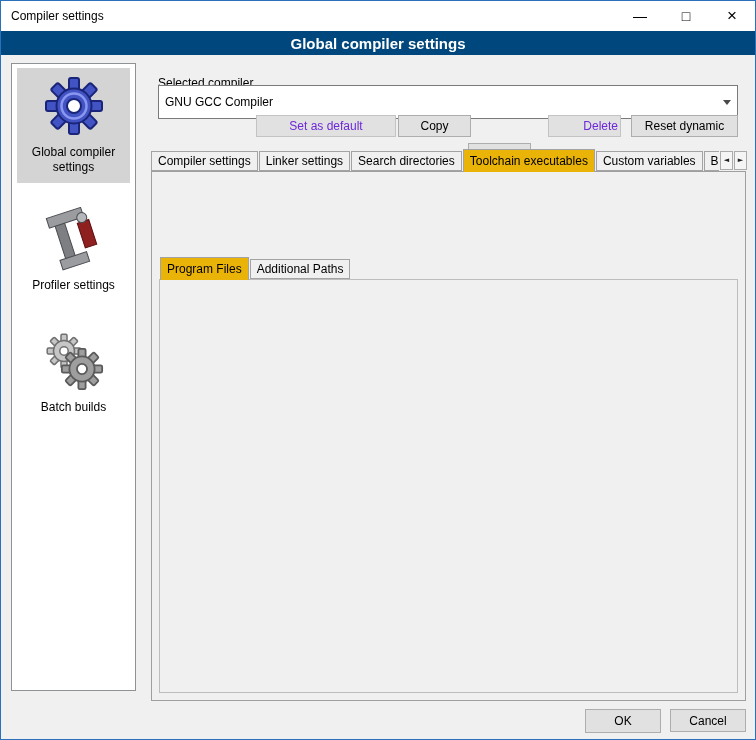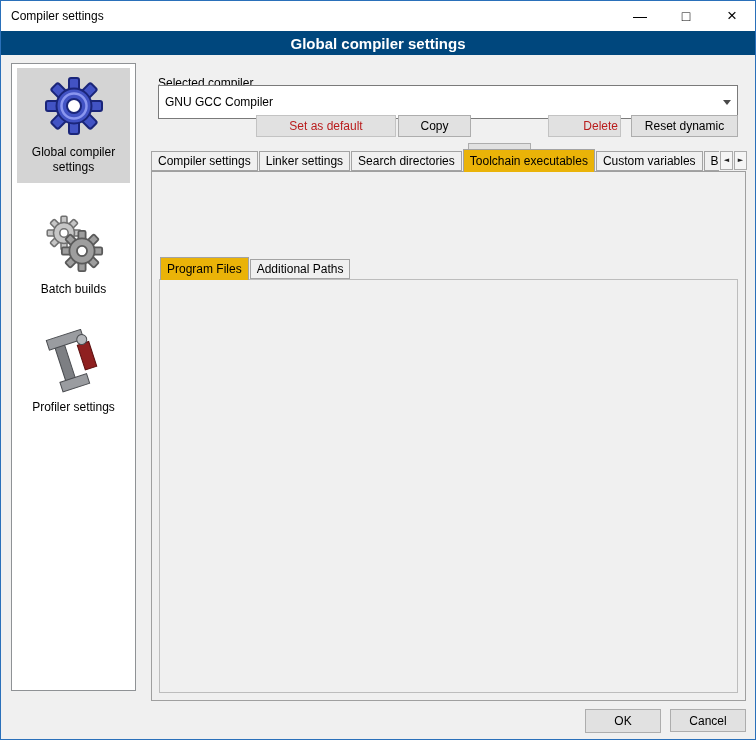--- a/index.html
+++ b/index.html
@@ -30,21 +30,21 @@
   .sb-label { font-size:12px; line-height:15px; }
   .sb-item.m2 { margin-top:18px; }
   .sb-item.m3 { margin-top:24px; }
 
   .lbl { position:absolute; font-size:12px; white-space:nowrap;margin-top:11px; }
   .note { position:absolute; left:170px; top:233px; width:572px; overflow:hidden;
     font-size:12px; color:#8e1d12; white-space:nowrap; }
 
   .btn { position:absolute; height:22px; background:#e1e1e1; border:1px solid #adadad;
     font-family:"Liberation Sans", sans-serif; font-size:12px; color:#000; padding:0 2px; }
-  .btn.disabled { color:#b91c1c; border-color:#c3c3c3; }
+  .btn.disabled { color:#6d28d9; border-color:#c3c3c3; }
 
   .textinput { position:absolute; height:22px; border:1px solid #7a7a7a; background:#fff;
     font-family:"Liberation Sans", sans-serif; font-size:12px; padding:0 4px; }
   .textbox { position:absolute; height:22px; border:1px solid #0078d7; background:#fff;
     display:flex; align-items:center; padding:0 3px; font-size:12px; }
   .sel-text { background:#0078d7; color:#fff; padding:1px 1px; white-space:pre; }
 
   .combobox { position:absolute; height:23px; border:1px solid #7a7a7a; background:#fff;
     display:flex; align-items:center; padding:16px 6px; font-size:12px; }
   .combobox.gray { height:22px; background:#ececec; }
@@ -101,48 +101,48 @@
 
   <div class="sidebar">
     <div class="sb-item selected">
       <span class="sb-icon">
         <svg width="64" height="64" viewBox="-32 -32 64 64">
           <use href="#gearshape" fill="#4253c4" stroke="#1a2579" stroke-width="2"></use>
           <circle r="12.5" fill="none" stroke="#8a96ef" stroke-width="2.5"></circle>
         </svg>
       </span>
       <span class="sb-label">Global compiler settings</span>
-    </div>
-    <div class="sb-item m3">
-      <span class="sb-icon">
-        <svg width="64" height="62" viewBox="0 0 64 62">
-          <g transform="translate(22,20) scale(0.60)">
-            <use href="#gearshape" fill="#c6c6c6" stroke="#707070" stroke-width="2.5"></use>
-          </g>
-          <g transform="translate(40,38) scale(0.72)">
-            <use href="#gearshape" fill="#9e9e9e" stroke="#5a5a5a" stroke-width="2.5"></use>
-          </g>
-        </svg>
-      </span>
-      <span class="sb-label">Batch builds</span>
     </div>
     <div class="sb-item m2">
       <span class="sb-icon">
         <svg width="60" height="64" viewBox="0 0 60 64">
           <g transform="rotate(-18 30 32)">
             <rect x="16" y="8" width="10" height="46" fill="#7d7f83" stroke="#4a4c50"></rect>
             <rect x="10" y="4" width="36" height="10" fill="#9a9ca0" stroke="#4a4c50"></rect>
             <rect x="10" y="48" width="28" height="10" fill="#9a9ca0" stroke="#4a4c50"></rect>
             <rect x="38" y="18" width="12" height="26" fill="#8f2020" stroke="#5c1010"></rect>
             <circle cx="44" cy="14" r="5" fill="#b5b7bb" stroke="#4a4c50"></circle>
           </g>
         </svg>
       </span>
       <span class="sb-label">Profiler settings</span>
     </div>
+    <div class="sb-item m3">
+      <span class="sb-icon">
+        <svg width="64" height="62" viewBox="0 0 64 62">
+          <g transform="translate(22,20) scale(0.60)">
+            <use href="#gearshape" fill="#c6c6c6" stroke="#707070" stroke-width="2.5"></use>
+          </g>
+          <g transform="translate(40,38) scale(0.72)">
+            <use href="#gearshape" fill="#9e9e9e" stroke="#5a5a5a" stroke-width="2.5"></use>
+          </g>
+        </svg>
+      </span>
+      <span class="sb-label">Batch builds</span>
+    </div>
   </div>
 
   <span class="lbl" style="left:157px; top:64px;">Selected compiler</span>
 
   <div class="combobox" style="left:157px; top:84px; width:580px;">
     <span>GNU GCC Compiler</span>
     <span class="combo-arrow"></span>
   </div>
 
   <button class="btn disabled" disabled="" style="left:255px; top:114px; width:140px;">Set as default</button>

